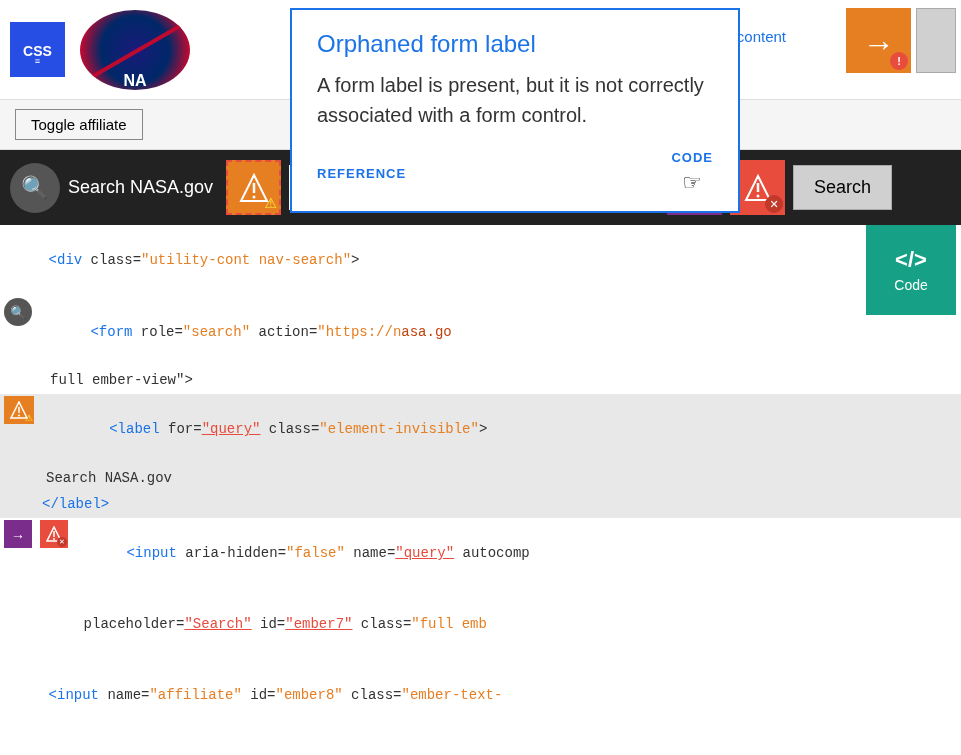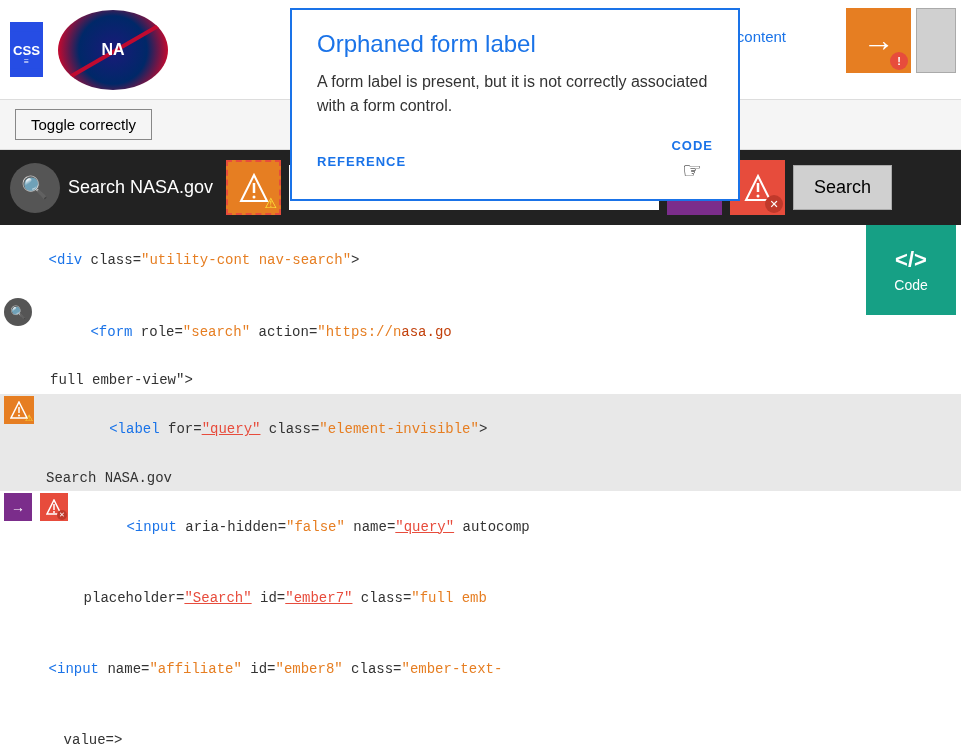--- a/index.html
+++ b/index.html
@@ -17,40 +17,40 @@
       background: #fff;
       height: 100px;
       position: relative;
       border-bottom: 1px solid #ddd;
       display: flex;
       align-items: center;
       padding: 0 10px;
     }
 
     .css-icon {
-      width: 33px;
+      width: 55px;
       height: 55px;
       background: #264de4;
       color: white;
       font-weight: bold;
       font-size: 18px;
       display: flex;
       align-items: center;
       justify-content: center;
       margin-right: 15px;
       flex-shrink: 0;
     }
 
     .nasa-logo {
       width: 110px;
       height: 80px;
       background: radial-gradient(circle at center, #1a1a7a 0%, #002868 50%, #bf0a30 80%, #fff 100%);
       border-radius: 50%;
       display: flex;
-      align-items: center;
+      align-items: flex-end;
       justify-content: center;
       color: white;
       font-weight: bold;
       font-size: 18px;
       position: relative;
       overflow: hidden;
       margin-right: 20px;
       flex-shrink: 0;
     }
     .nasa-logo::after {
@@ -75,21 +75,21 @@
       padding: 20px 25px 15px;
     }
     .tooltip-title {
       color: #1a73e8;
       font-size: 24px;
       font-weight: normal;
       margin-bottom: 12px;
     }
     .tooltip-body {
       color: #333;
-      font-size: 16px;
+      font-size: 20px;
       line-height: 1.5;
       margin-bottom: 20px;
     }
     .tooltip-links {
       display: flex;
       justify-content: space-between;
       align-items: center;
     }
     .tooltip-link {
       color: #1a73e8;
@@ -367,21 +367,21 @@
       →
       <div style="position:absolute;bottom:3px;right:3px;width:18px;height:18px;background:#e74c3c;border-radius:50%;font-size:11px;display:flex;align-items:center;justify-content:center;color:white;font-weight:bold;">!</div>
     </div>
     <div style="width:40px;height:65px;background:#d0d0d0;border:1px solid #aaa;"></div>
   </div>
 
   <div style="position:absolute;right:175px;top:28px;color:#1a73e8;font-size:15px;">n content</div>
 </div>
 
 <div class="nav-row">
-  <button class="toggle-nav-btn">Toggle correctly</button>
+  <button class="toggle-nav-btn">Toggle affiliate</button>
 </div>
 
 <div class="search-row">
 
   <div class="search-icon-circle">🔍</div>
 
   <span class="search-label-text">Search NASA.gov</span>
 
   <div class="warning-tag">
     <svg width="30" height="30" viewBox="0 0 30 30">
@@ -433,20 +433,21 @@
         <line x1="9" y1="6" x2="9" y2="12" stroke="white" stroke-width="1.5"></line>
         <circle cx="9" cy="14.5" r="1" fill="white"></circle>
       </svg>
       <span class="mini-warn" style="color:#ffeb3b;">⚠</span>
     </div>
     <div style="flex:1;">
       <div class="code-line" style="padding-left:4px;">
         <span class="kw-blue">&lt;label</span> for=<span class="str-red">"query"</span> class=<span class="str-orange">"element-invisible"</span>&gt;
       </div>
       <div class="code-line" style="padding-left:8px;">Search NASA.gov</div>
+      <div class="code-line" style="padding-left:4px;"><span class="kw-blue">&lt;/label&gt;</span></div>
     </div>
   </div>
 
   <div class="code-row">
     <div class="small-purple-arrow">→</div>
     <div class="small-red-tag">
       <svg width="16" height="16" viewBox="0 0 16 16">
         <polygon points="8,1 15,15 1,15" fill="none" stroke="white" stroke-width="1.5"></polygon>
         <line x1="8" y1="5" x2="8" y2="11" stroke="white" stroke-width="1.5"></line>
         <circle cx="8" cy="13" r="1" fill="white"></circle>

